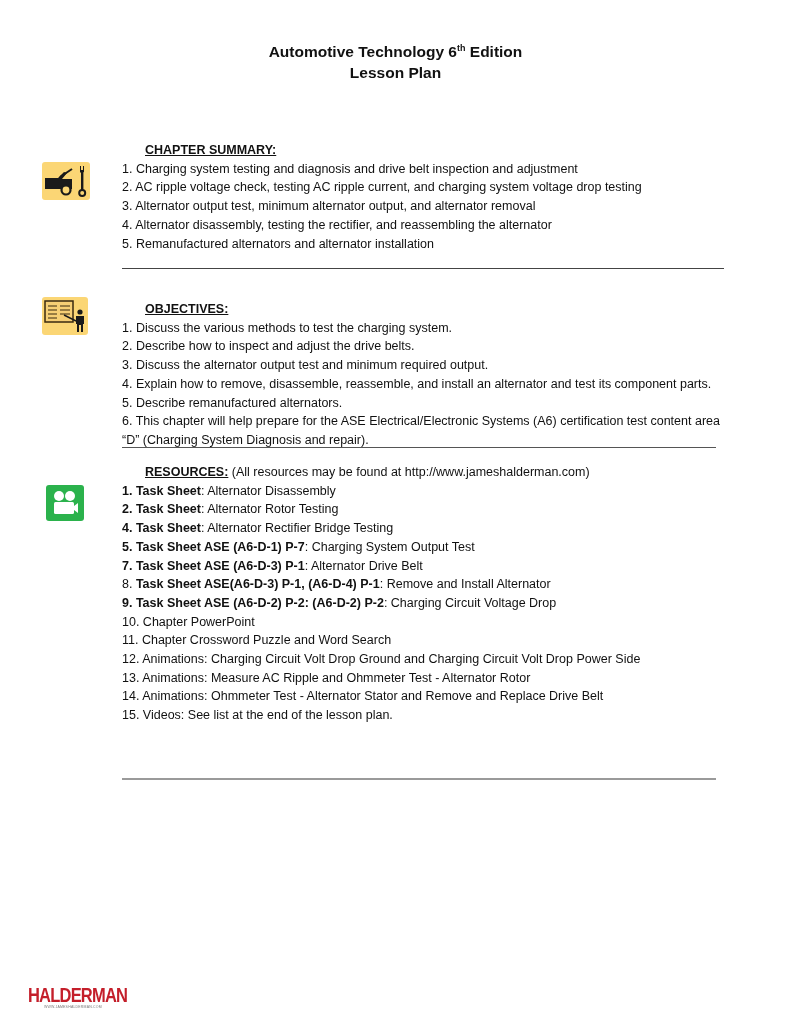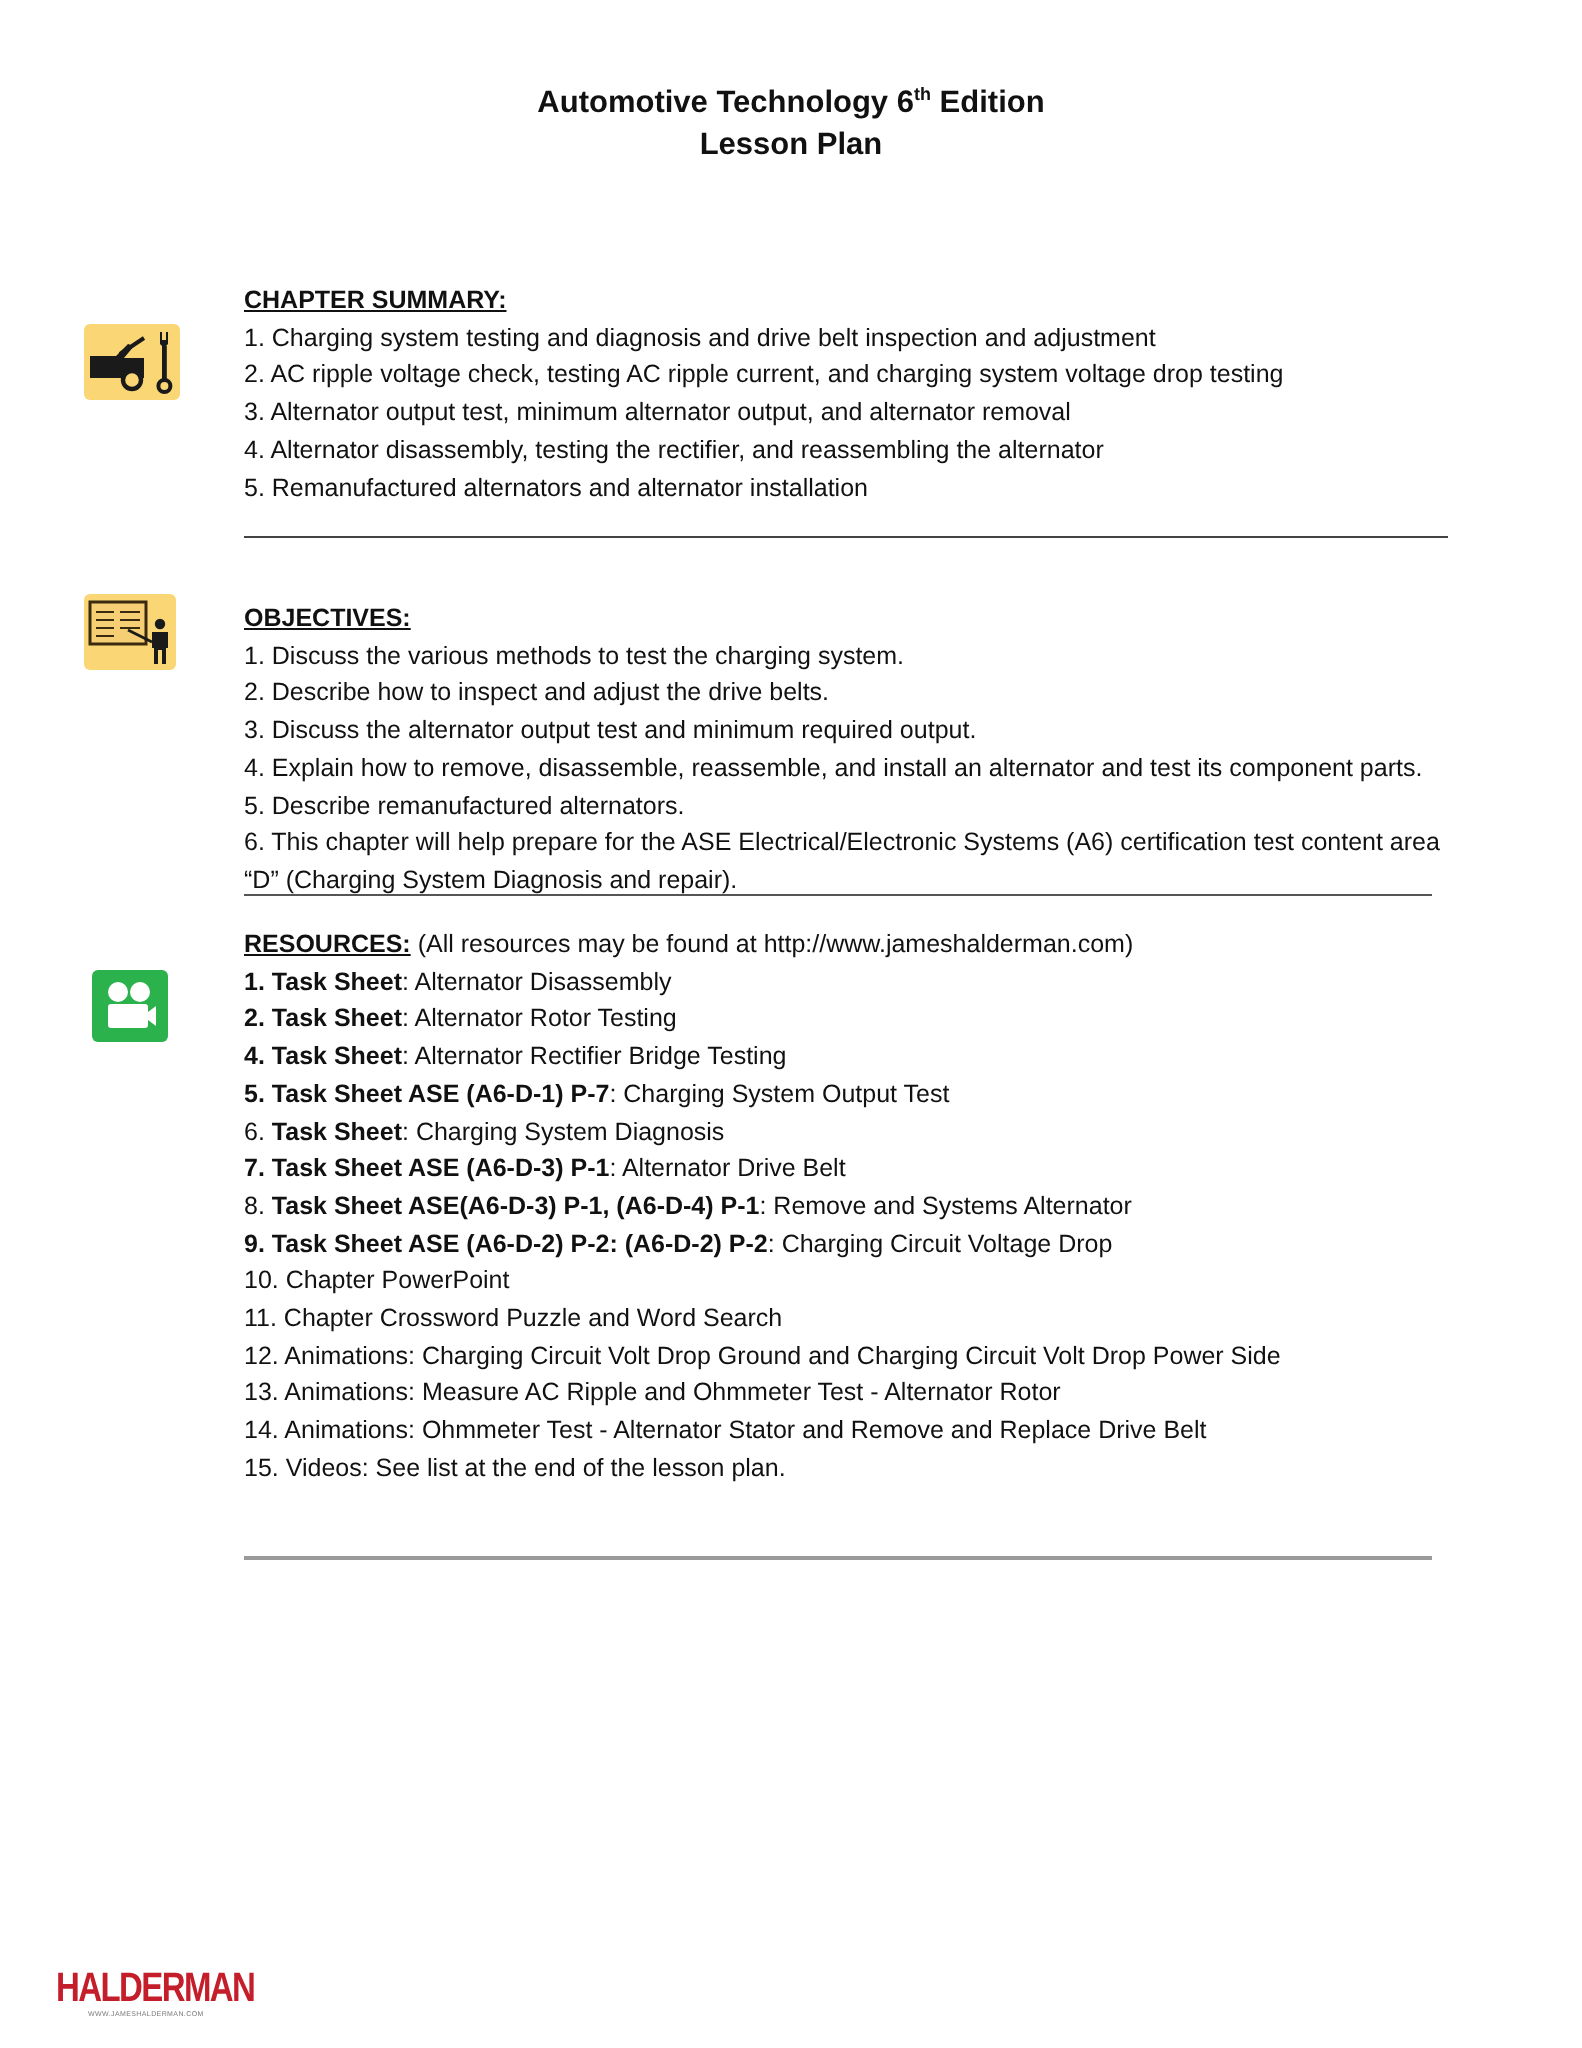--- a/index.html
+++ b/index.html
@@ -2,21 +2,21 @@
 <html><head>
   <meta charset="utf-8">
   <style>
     html, body { margin: 0; padding: 0; background: #ffffff; }
     body { width: 791px; height: 1024px; position: relative; overflow: hidden;
            font-family: "Liberation Sans", "DejaVu Sans", sans-serif; color: #111; }
     .title-block { position: absolute; top: 42px; left: 0; width: 791px; text-align: center;
                    font-weight: bold; font-size: 15.5px; line-height: 20.5px; }
     .title-block sup { font-size: 9px; vertical-align: 6px; line-height: 0; }
     .section { position: absolute; left: 122px; font-size: 12.5px; line-height: 18.7px; }
-    .heading { font-weight: bold; text-decoration: underline; }
+    .heading { font-weight: bold; text-decoration: underline; margin-left: 23px; }
     .line-item { white-space: nowrap; }
     .bold { font-weight: bold; }
     .rule { position: absolute; left: 122px; height: 1px; background: #444; }
     .rule.grey { height: 2px; background: #9a9a9a; }
     .icon { position: absolute; width: 48px; height: 38px; border-radius: 3px; }
     .icon svg { display: block; }
     .logo { position: absolute; left: 28px; top: 984px; width: 72px; }
     .logo-text { color: #c41e2a; font-weight: bold; font-size: 16.5px; letter-spacing: -0.8px;
                  line-height: 16px; transform: scaleY(1.25); transform-origin: top left;
                  font-family: "Liberation Sans", sans-serif; }
@@ -88,23 +88,22 @@
     <path d="M28 21 L32 18 L32 28 L28 25 Z" fill="#ffffff"></path>
   </svg>
 </div>
 
 <div class="section" style="top:463px;">
   <div class="line-item"><span class="heading">RESOURCES:</span><span> (All resources may be found at http://www.jameshalderman.com)</span></div>
   <div class="line-item"><span class="bold">1.</span><span class="bold"> Task Sheet</span><span>: Alternator Disassembly</span></div>
   <div class="line-item"><span class="bold">2.</span><span class="bold"> Task Sheet</span><span>: Alternator Rotor Testing</span></div>
   <div class="line-item"><span class="bold">4.</span><span class="bold"> Task Sheet</span><span>: Alternator Rectifier Bridge Testing</span></div>
   <div class="line-item"><span class="bold">5.</span><span class="bold"> Task Sheet ASE (A6-D-1) P-7</span><span>: Charging System Output Test</span></div>
-  <div class="line-item"><span>6.</span><span class="bold"> Task Sheet</span><span>: Charging System Diagnosis</span></div>
   <div class="line-item"><span class="bold">7.</span><span class="bold"> Task Sheet ASE (A6-D-3) P-1</span><span>: Alternator Drive Belt</span></div>
-  <div class="line-item"><span>8.</span><span class="bold"> Task Sheet ASE(A6-D-3) P-1, (A6-D-4) P-1</span><span>: Remove and Systems Alternator</span></div>
+  <div class="line-item"><span>8.</span><span class="bold"> Task Sheet ASE(A6-D-3) P-1, (A6-D-4) P-1</span><span>: Remove and Install Alternator</span></div>
   <div class="line-item"><span class="bold">9.</span><span class="bold"> Task Sheet ASE (A6-D-2) P-2: (A6-D-2) P-2</span><span>: Charging Circuit Voltage Drop</span></div>
   <div class="line-item"><span>10.</span><span> Chapter PowerPoint</span></div>
   <div class="line-item"><span>11.</span><span> Chapter Crossword Puzzle and Word Search</span></div>
   <div class="line-item"><span>12.</span><span> Animations: Charging Circuit Volt Drop Ground and Charging Circuit Volt Drop Power Side</span></div>
   <div class="line-item"><span>13.</span><span> Animations: Measure AC Ripple and Ohmmeter Test - Alternator Rotor</span></div>
   <div class="line-item"><span>14.</span><span> Animations: Ohmmeter Test - Alternator Stator and Remove and Replace Drive Belt</span></div>
   <div class="line-item"><span>15.</span><span> Videos: See list at the end of the lesson plan.</span></div>
 </div>
 <div class="rule grey" style="top:778px; width:594px;"></div>
 

